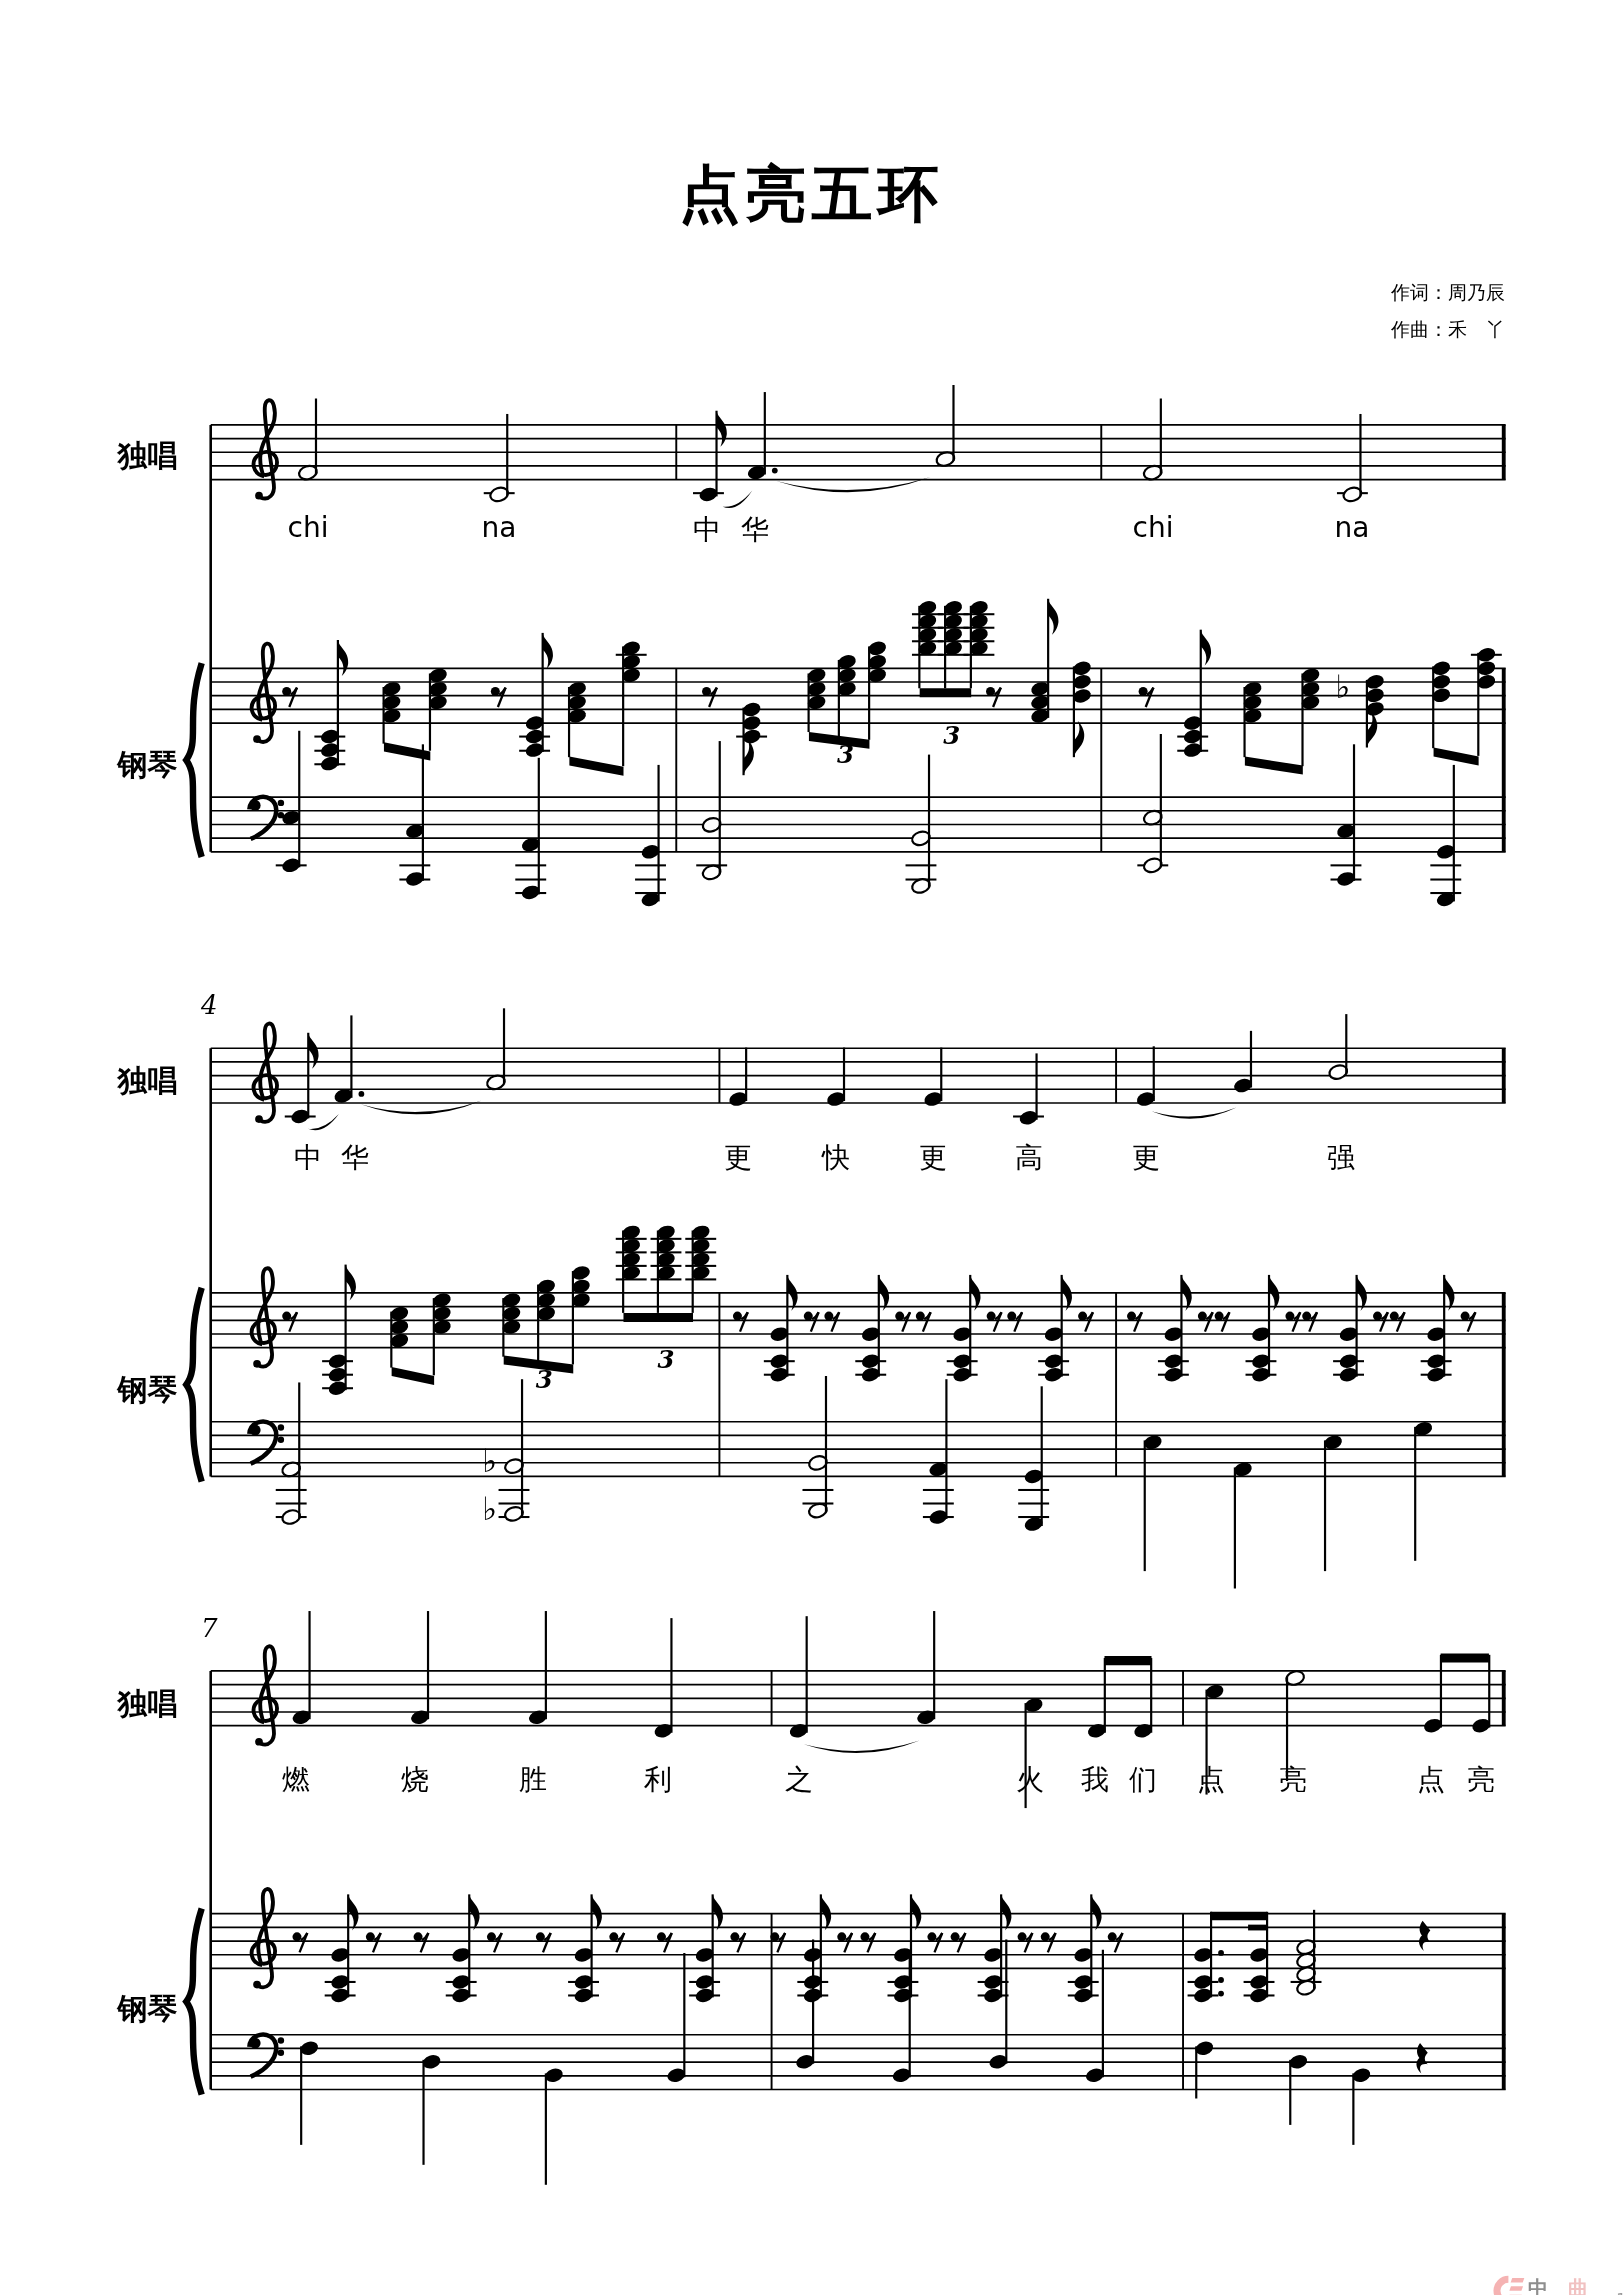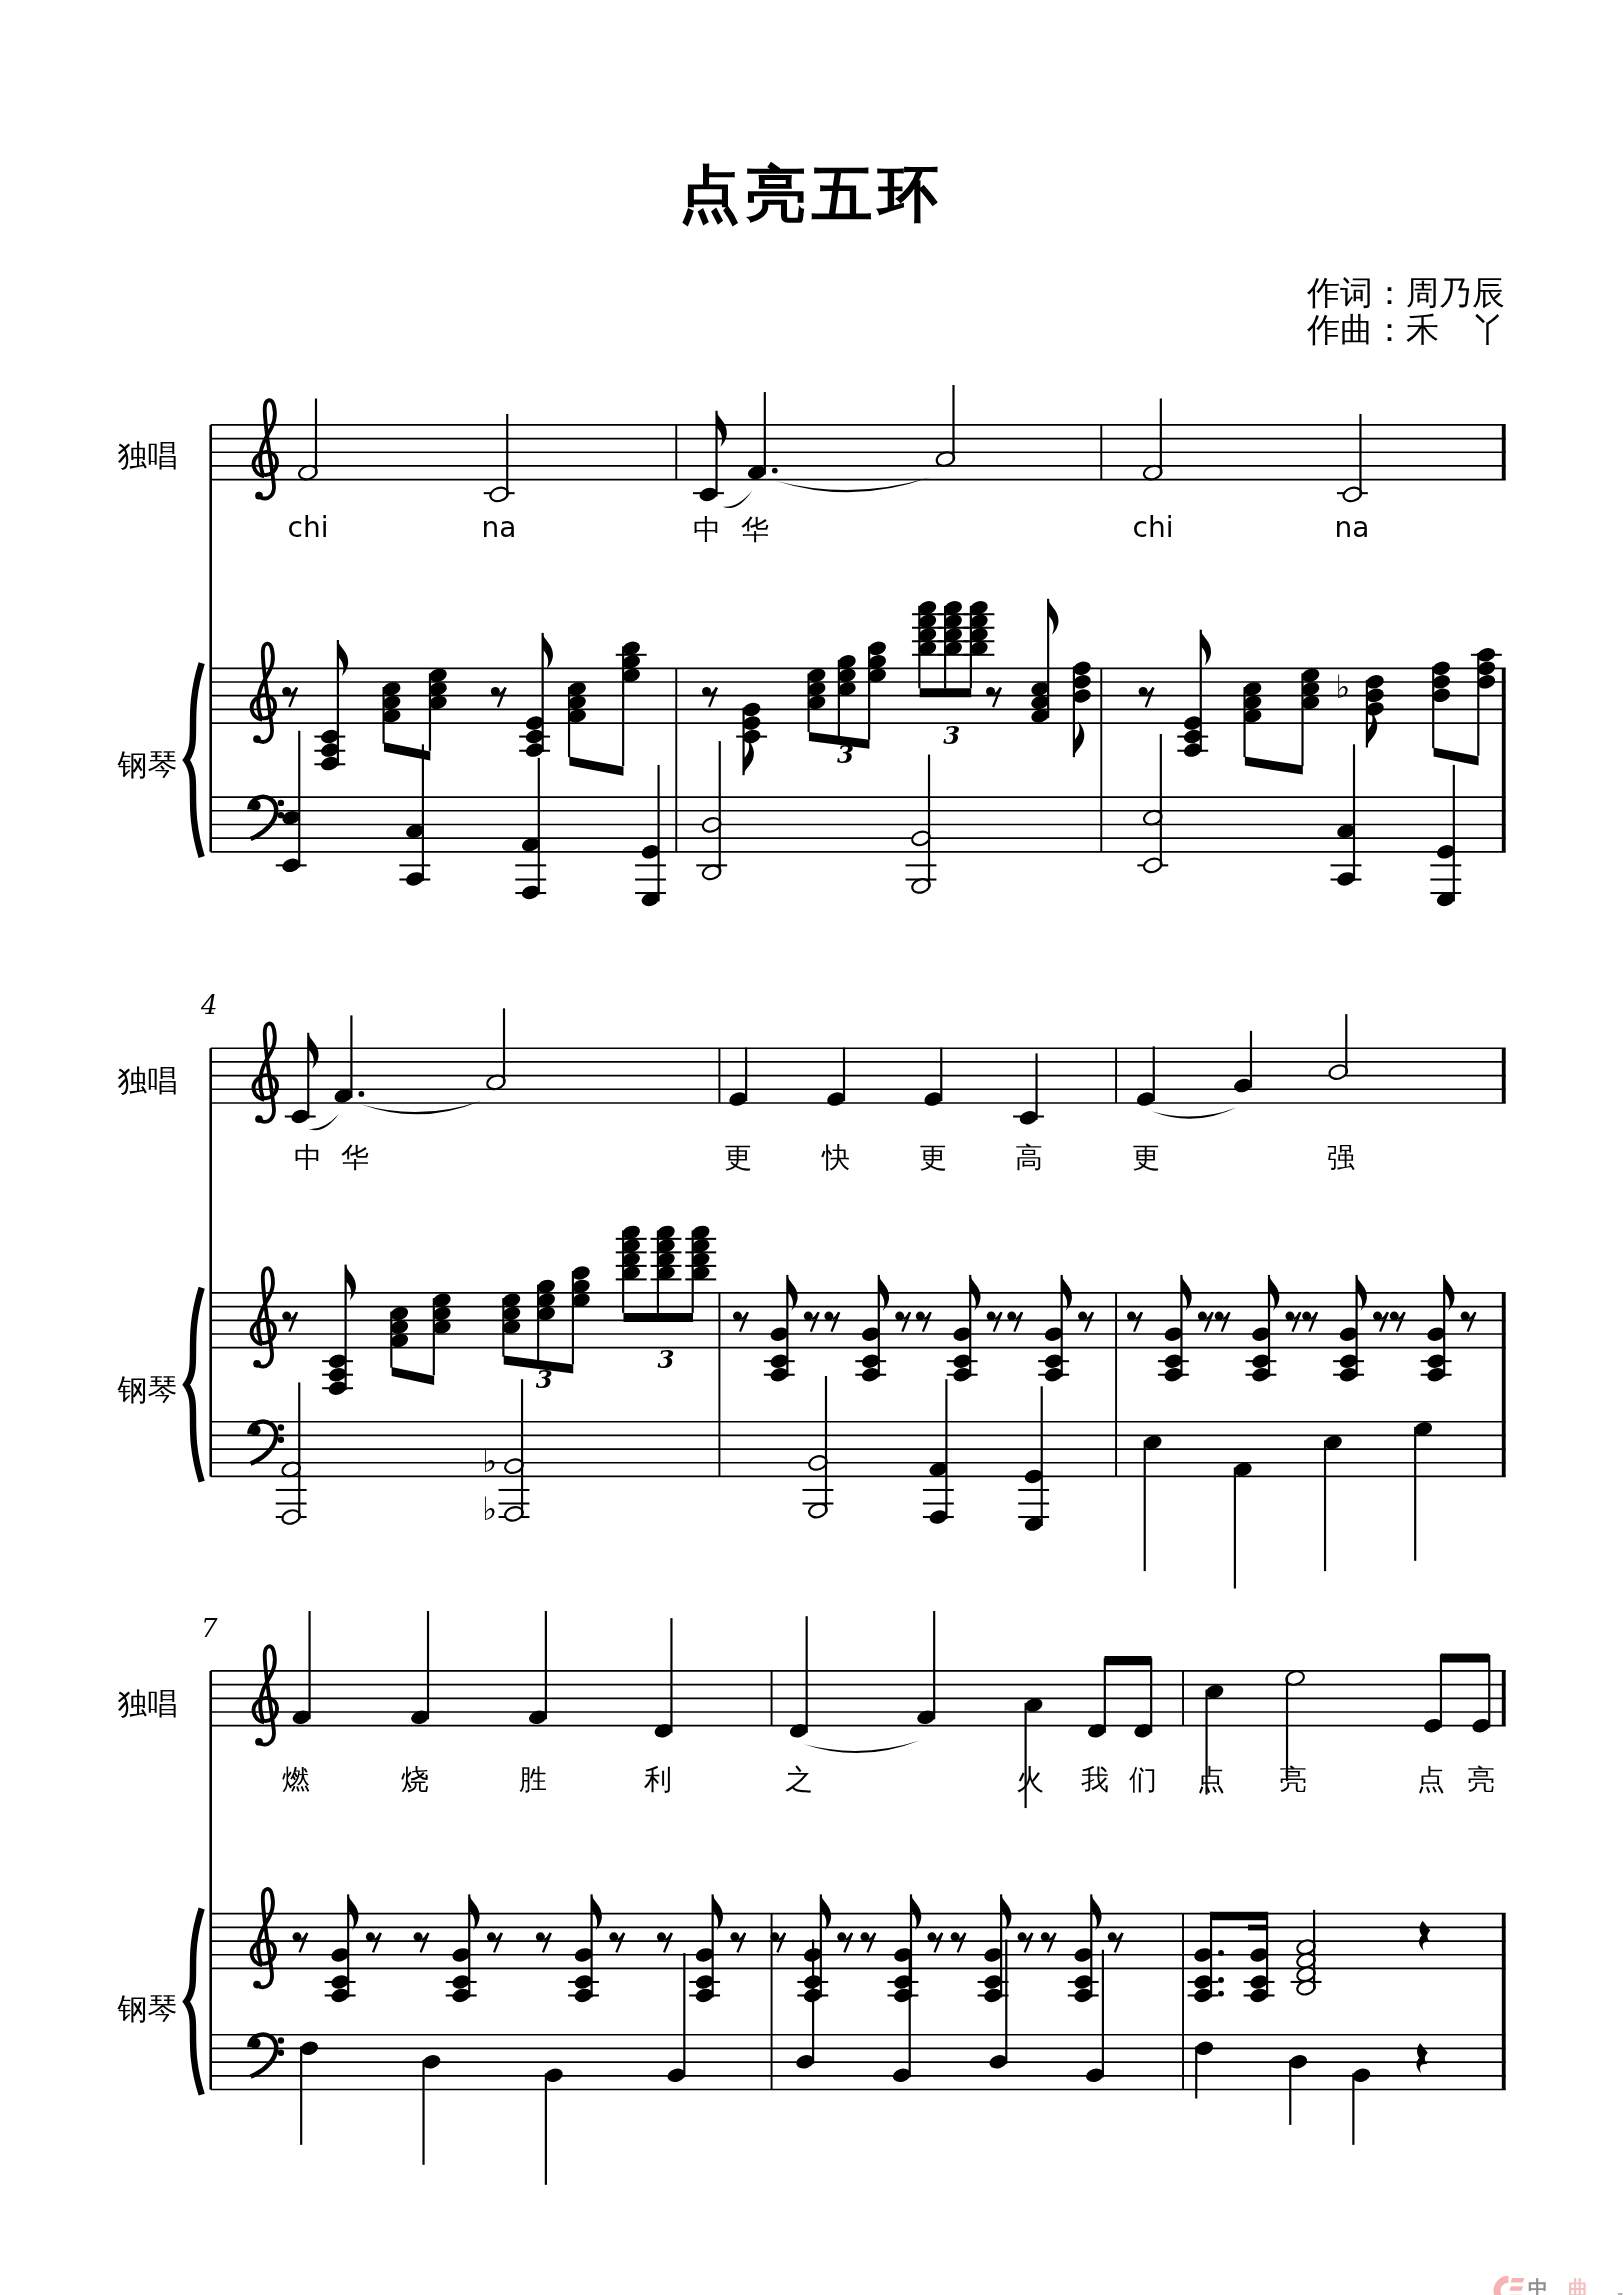--- a/index.html
+++ b/index.html
@@ -1,21 +1,21 @@
 <!DOCTYPE html>
 <html style="font-size:10.3px"><head>
 <meta charset="utf-8">
 <style>
   html,body{margin:0;padding:0;background:#fff;}
   .page{position:relative;width:1623px;height:2295px;background:#ffffff;overflow:hidden;
         font-family:"DejaVu Sans",sans-serif;color:#000;margin-top:16px;}
   .abs{position:absolute;}
   .title{top:138px;left:0;right:0;text-align:center;font-size:61px;font-weight:bold;letter-spacing:5.2px;}
-  .credits{top:258px;right:118px;text-align:center;font-size:33px;line-height:37px;}
-  .stafflabel{width:109px;text-align:center;font-size:30px;left:93px;}
+  .credits{top:258px;right:118px;text-align:center;font-size:19px;line-height:37px;}
+  .stafflabel{width:109px;text-align:center;font-size:30px;left:93px;font-weight:bold;}
   .mnum{font-size:26px;font-style:italic;font-family:"DejaVu Serif",serif;}
   .lyrics-row{left:0;top:0;width:1623px;height:39px;font-size:28px;}
   .syl{position:absolute;width:90px;text-align:center;top:0;}
   .score{left:0;top:0;}
   .wm-cn1{font-size:20px;font-weight:bold;color:#8e8e8e;}
   .wm-cn2{font-size:20px;font-weight:bold;color:#f1c1c1;}
   .wm-url{font-size:15.5px;color:#9c9c9c;letter-spacing:1.3px;}
   .bottombar{left:0;top:2290px;width:1623px;height:5.8px;background:#4a4a4a;}
 </style>
 </head>

